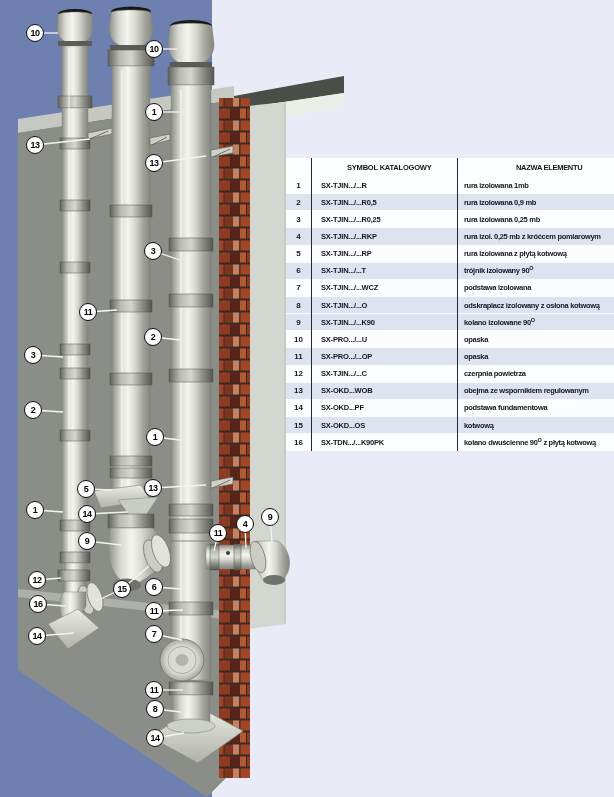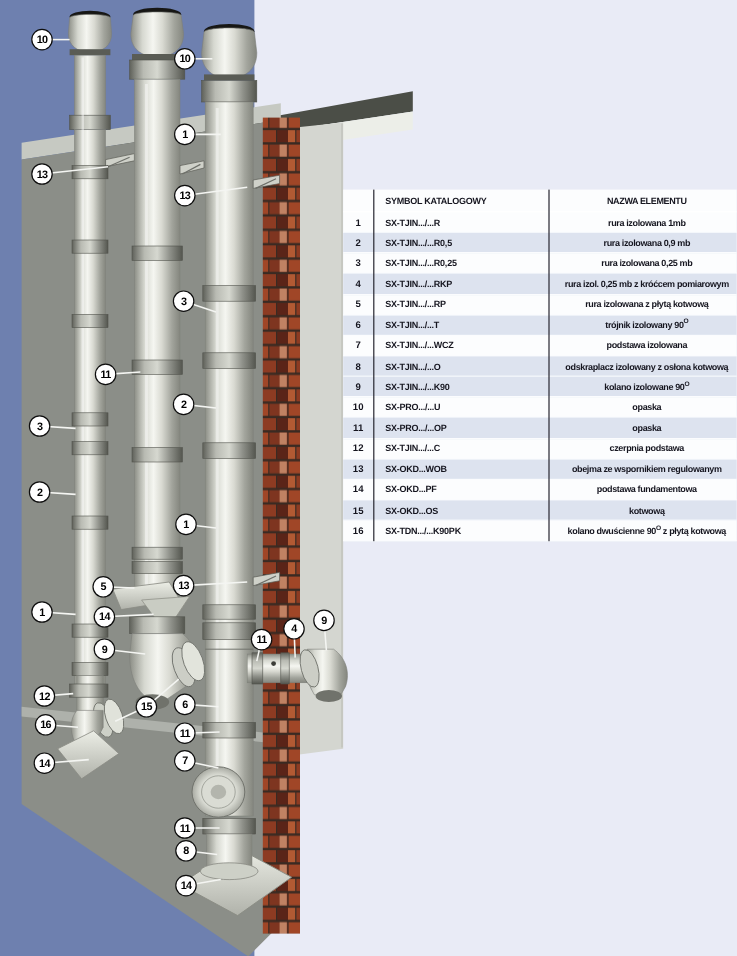--- a/index.html
+++ b/index.html
@@ -6,29 +6,29 @@
   body{width:614px;height:797px;position:relative;overflow:hidden;
        font-family:"Liberation Sans",sans-serif;background:#e9ebf6;}
   .stage{position:absolute;inset:0;}
   svg.scene{position:absolute;left:0;top:0;z-index:1;}
 
   
   .parts-table{position:absolute;left:286px;top:158px;width:328px;z-index:4;
                background:#fcfdfe;color:#15151f;}
   .thead{display:flex;height:19px;align-items:center;font-weight:bold;
          font-size:8.5px;letter-spacing:-0.2px;box-sizing:border-box;
-         border-bottom:1px solid #fff;}
+         border-bottom:1px solid #fff;gap:26px;}
   .row{display:flex;height:17.15px;align-items:center;font-weight:bold;
        box-sizing:border-box;border-bottom:1px solid #fbfcfe;}
   .row.shade{background:#dde3ef;}
   .c-no{width:25px;flex:none;text-align:center;font-size:8px;}
   .c-sym{width:146px;flex:none;box-sizing:border-box;padding-left:10px;
          font-size:7.5px;letter-spacing:-0.2px;white-space:nowrap;}
   .c-name{flex:1;box-sizing:border-box;padding-left:7px;font-size:7.5px;
-          letter-spacing:-0.3px;white-space:nowrap;text-align:center;}
+          letter-spacing:-0.3px;white-space:nowrap;}
   .c-name sup,.row sup{font-size:5.5px;line-height:0;}
   .vline{position:absolute;top:0;bottom:0;width:1px;background:#262630;}
   .vline.v1{left:25px;} .vline.v2{left:171px;}
 
   
   #callout-layer{position:absolute;inset:0;z-index:5;pointer-events:none;}
   .callout{position:absolute;width:16px;height:16px;border-radius:50%;
            background:#fff;border:1.5px solid #0e0e0e;color:#000;
            font-weight:bold;font-size:9px;letter-spacing:-0.6px;
            display:flex;align-items:center;justify-content:center;
@@ -295,21 +295,21 @@
           <div class="c-name">opaska</div>
         </div>
         <div class="row shade">
           <div class="c-no">11</div>
           <div class="c-sym">SX-PRO.../...OP</div>
           <div class="c-name">opaska</div>
         </div>
         <div class="row">
           <div class="c-no">12</div>
           <div class="c-sym">SX-TJIN.../...C</div>
-          <div class="c-name">czerpnia podstawa</div>
+          <div class="c-name">czerpnia powietrza</div>
         </div>
         <div class="row shade">
           <div class="c-no">13</div>
           <div class="c-sym">SX-OKD...WOB</div>
           <div class="c-name">obejma ze wspornikiem regulowanym</div>
         </div>
         <div class="row">
           <div class="c-no">14</div>
           <div class="c-sym">SX-OKD...PF</div>
           <div class="c-name">podstawa fundamentowa</div>

